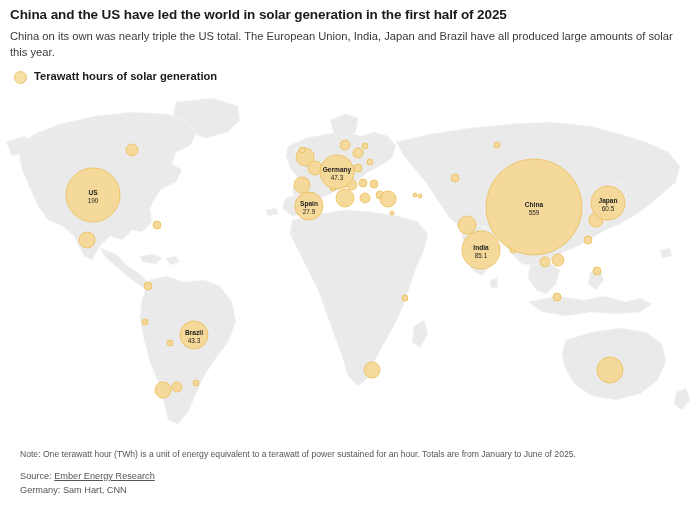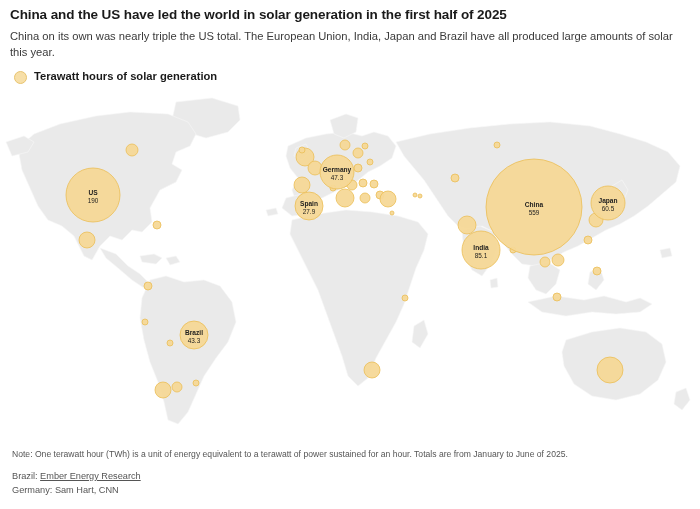--- a/index.html
+++ b/index.html
@@ -101,21 +101,21 @@
     font-weight: normal;
     fill: #1c1c1c;
     text-anchor: middle;
   }
 
   .footer {
     position: absolute;
     left: 0;
     top: 448px;
     width: 700px;
-    padding: 0 12px;
+    padding: 0 20px;
     box-sizing: border-box;
   }
   .note {
     font-size: 8.6px;
     color: #555555;
     line-height: 1.4;
     margin: 0 0 10px 0;
   }
   .source-line, .graphic-line {
     font-size: 9.2px;
@@ -273,17 +273,17 @@
           <text class="bubble-name" x="194" y="244.5">Brazil</text>
           <text class="bubble-value" x="194" y="252.5">43.3</text>
           <text class="bubble-name" x="309" y="115.5">Spain</text>
           <text class="bubble-value" x="309" y="123.5">27.9</text>
         </g>
     </svg>
   </div>
 
   <div class="footer">
     <p class="note">Note: One terawatt hour (TWh) is a unit of energy equivalent to a terawatt of power sustained for an hour. Totals are from January to June of 2025.</p>
-    <p class="source-line"><span>Brazil: </span><a class="source-link" href="#">Ember Energy Research</a></p>
+    <p class="source-line"><span>Source: </span><a class="source-link" href="#">Ember Energy Research</a></p>
     <p class="graphic-line">Germany: Sam Hart, CNN</p>
   </div>
 
 </div>
 
 </body></html>

